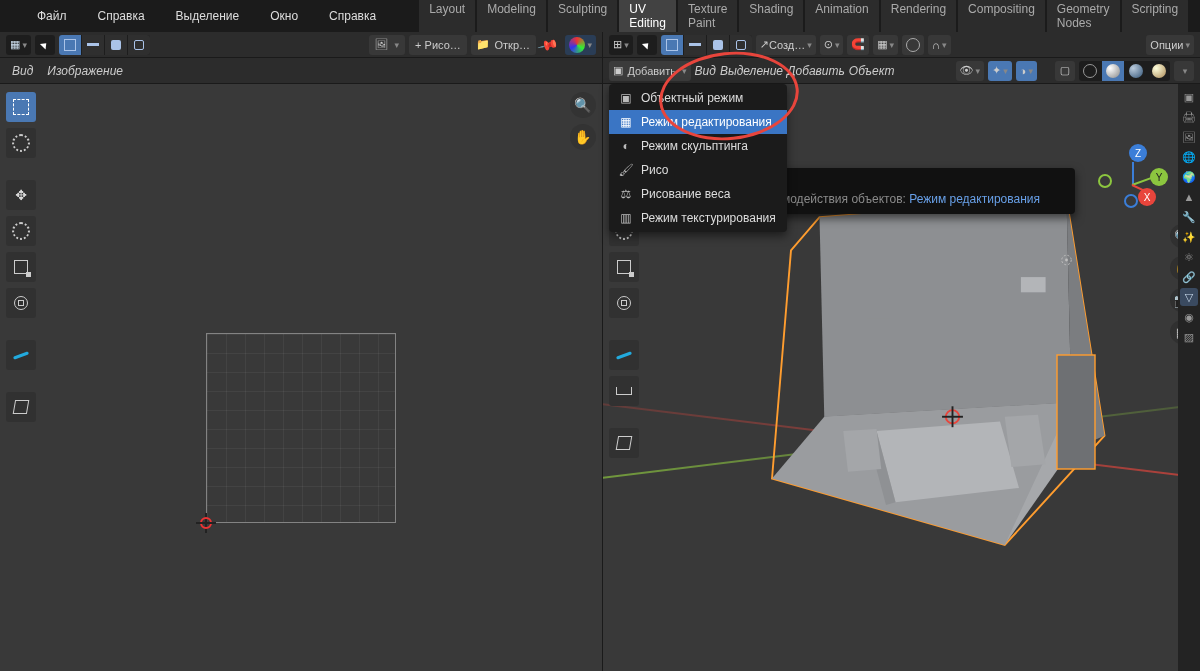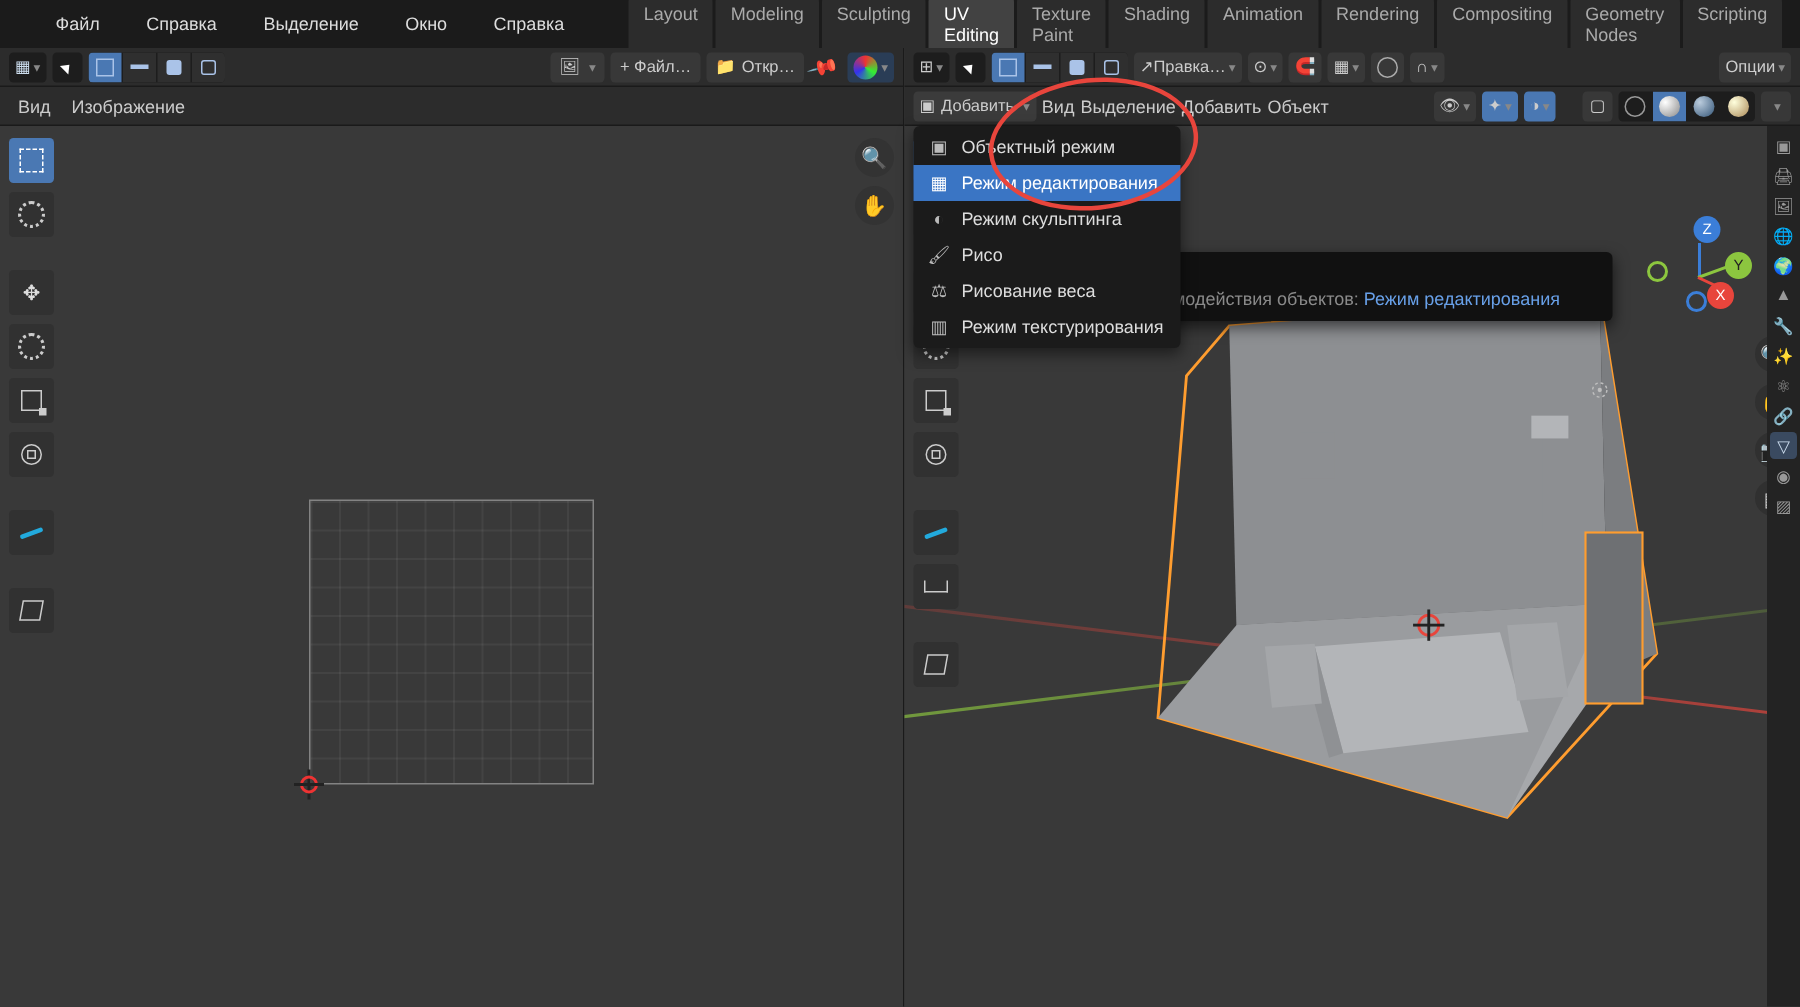--- a/index.html
+++ b/index.html
@@ -38,21 +38,21 @@
   .chev { font-size: 9px; color: #888; margin-left: 2px; }
   .right-cluster { margin-left: auto; display: flex; gap: 4px; align-items: center; }
   .circle-ic { width: 16px; height: 16px; border-radius: 50%; }
   .shading-group { display: flex; gap: 1px; background: #1d1d1d; border-radius: 3px; overflow: hidden; }
   .shading-group .sh { width: 22px; height: 20px; display: flex; align-items: center; justify-content: center; }
   .sh.active { background: #4a78b3; }
   .sh .ball { width: 14px; height: 14px; border-radius: 50%; }
 
   
   .ed-header2 { height: 26px; background: #2c2c2c; display: flex; align-items: center; padding: 0 12px; gap: 14px; border-bottom: 1px solid #1a1a1a; }
-  .hdr-text { color: #ccc; font-size: 12px; }
+  .hdr-text { color: #ccc; font-size: 12px; font-style: italic; }
   .pill { display: flex; align-items: center; gap: 4px; background: #383838; border-radius: 3px; padding: 2px 6px; height: 20px; font-size: 11px; color: #ccc; }
   .pin-icon { color: #888; font-size: 14px; transform: rotate(30deg); display: inline-block; }
 
   
   .l-toolbar { position: absolute; left: 6px; top: 60px; display: flex; flex-direction: column; gap: 6px; }
   .tool-btn { width: 30px; height: 30px; background: #313131; border-radius: 3px; display: flex; align-items: center; justify-content: center; }
   .tool-btn.active { background: #4a78b3; }
   .tool-ic { font-size: 14px; color: #ddd; }
   .move-ic::before { content: "✥"; }
   .rot-ic { width: 18px; height: 18px; border: 2px dotted #ccc; border-radius: 50%; }
@@ -180,21 +180,21 @@
         <div class="seg">
             <span class="seg-dot" style="width:10px;height:10px;border:1px solid #aac3e8;background:none;"></span>
           </div>
       </div>
 
       <div class="right-cluster">
         <div class="pill">
           <span>🖼</span>
             <span class="chev">▾</span>
         </div>
-        <div class="pill">+ Файл…</div>
+        <div class="pill">+ Рисо…</div>
         <div class="pill">
           <span>📁</span>
             <span>Откр…</span>
         </div>
         <span class="pin-icon">📌</span>
         <div style="flex:1"></div>
         <div class="hdr-btn" style="background:#2a3d56;">
           <span class="circle-ic" style="background: conic-gradient(#e33,#3e3,#33e,#e33);"></span>
             <span class="chev">▾</span>
         </div>
@@ -272,21 +272,21 @@
         <div class="seg">
             <span class="seg-dot"></span>
           </div>
         <div class="seg">
             <span class="seg-dot" style="background:none;border:1px solid #aac3e8;"></span>
           </div>
       </div>
 
       <div class="hdr-btn">
         <span>↗</span>
-        <span class="small-dd">Правка…</span>
+        <span class="small-dd">Созд…</span>
         <span class="chev">▾</span>
       </div>
       <div class="hdr-btn">
           <span>⊙</span>
           <span class="chev">▾</span>
         </div>
       <div class="hdr-btn">
           <span>🧲</span>
         </div>
       <div class="hdr-btn">

